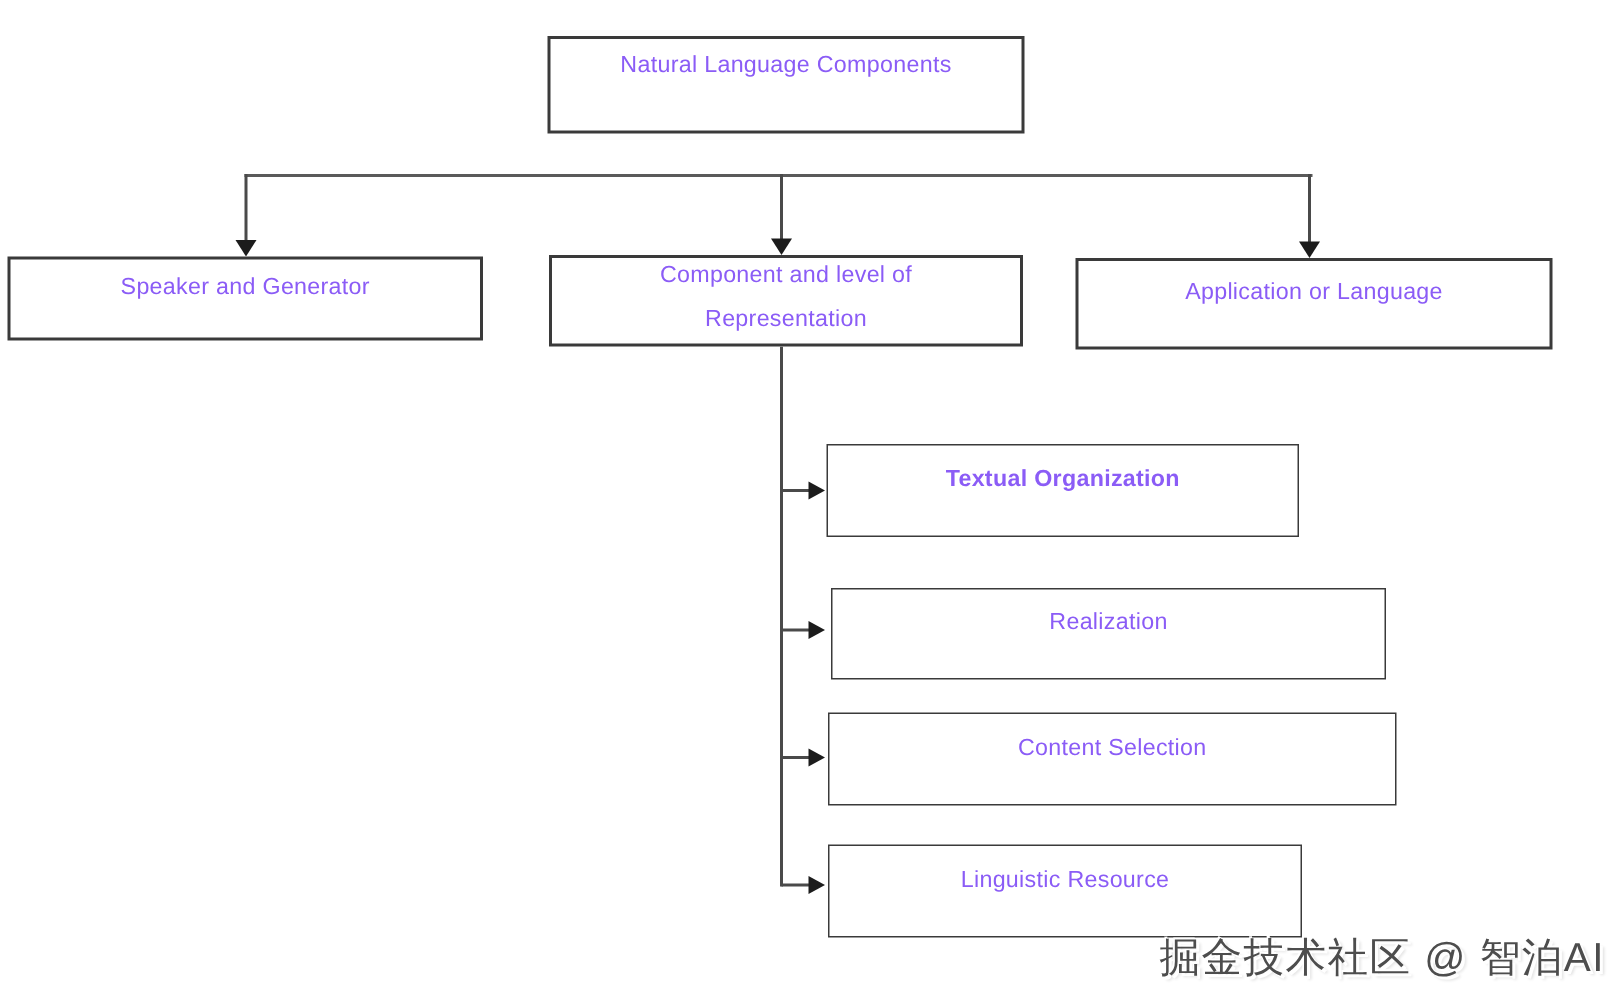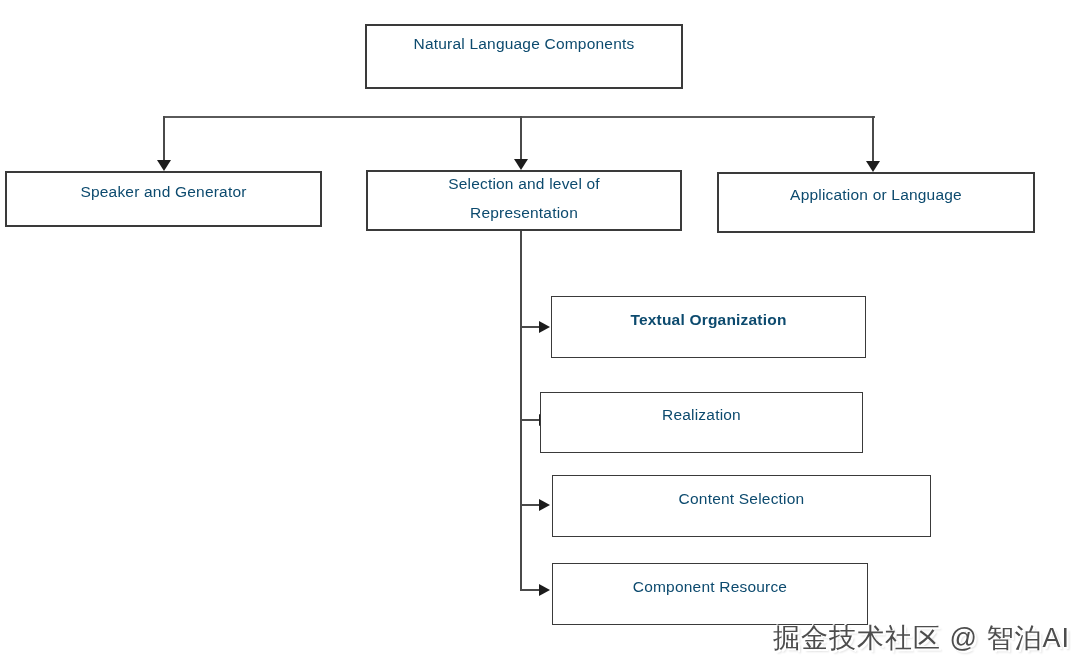--- a/index.html
+++ b/index.html
@@ -19,34 +19,34 @@
     position: absolute;
     box-sizing: border-box;
     border: 2px solid #3a3a3a;
     background: #ffffff;
     display: flex;
     align-items: center;
     justify-content: center;
     text-align: center;
     font-size: 15.5px;
     line-height: 1.85;
-    color: #0c4a6e;
+    color: #8b5cf6;
     white-space: pre-line;
     padding-bottom: 14px;
     letter-spacing: 0.2px;
   }
   
   #n-root        { left: 365px; top: 24px;  width: 318px; height: 65px; padding-bottom: 24px; border-width: 2.5px; }
   
   #n-speaker     { left: 5px;   top: 171px; width: 317px; height: 56px; }
   #n-component   { left: 366px; top: 170px; width: 316px; height: 61px; padding-bottom: 4px; }
   #n-application { left: 717px; top: 172px; width: 318px; height: 61px; }
   
   #n-textual     { left: 551px; top: 296px; width: 315px; height: 62px; border-width: 1.8px; font-weight: bold; }
-  #n-realization { left: 540px; top: 392px; width: 323px; height: 61px; border-width: 1.8px; }
+  #n-realization { left: 554px; top: 392px; width: 370px; height: 61px; border-width: 1.8px; }
   #n-content     { left: 552px; top: 475px; width: 379px; height: 62px; border-width: 1.8px; }
   #n-linguistic  { left: 552px; top: 563px; width: 316px; height: 62px; border-width: 1.8px; }
 
   .line {
     position: absolute;
     background: #4a4a4a;
   }
   #l-hbar       { left: 163px; top: 116px; width: 712px; height: 1.8px; background: #5a5a5a; }
   #l-drop-left  { left: 163px; top: 116px; width: 1.8px; height: 45px; }
   #l-drop-mid   { left: 520px; top: 116px; width: 1.8px; height: 44px; }
@@ -111,23 +111,23 @@
   <div class="arrow-down" id="a-left"></div>
   <div class="arrow-down" id="a-mid"></div>
   <div class="arrow-down" id="a-right"></div>
   <div class="arrow-right" id="a-branch-1"></div>
   <div class="arrow-right" id="a-branch-2"></div>
   <div class="arrow-right" id="a-branch-3"></div>
   <div class="arrow-right" id="a-branch-4"></div>
 
   <div class="node" id="n-root">Natural Language Components</div>
   <div class="node" id="n-speaker">Speaker and Generator</div>
-  <div class="node" id="n-component">Selection and level of
+  <div class="node" id="n-component">Component and level of
 Representation</div>
   <div class="node" id="n-application">Application or Language</div>
   <div class="node" id="n-textual">Textual Organization</div>
   <div class="node" id="n-realization">Realization</div>
   <div class="node" id="n-content">Content Selection</div>
-  <div class="node" id="n-linguistic">Component Resource</div>
+  <div class="node" id="n-linguistic">Linguistic Resource</div>
 
   <div class="watermark">掘金技术社区 @ 智泊AI</div>
 
 </div>
 
 </body></html>

